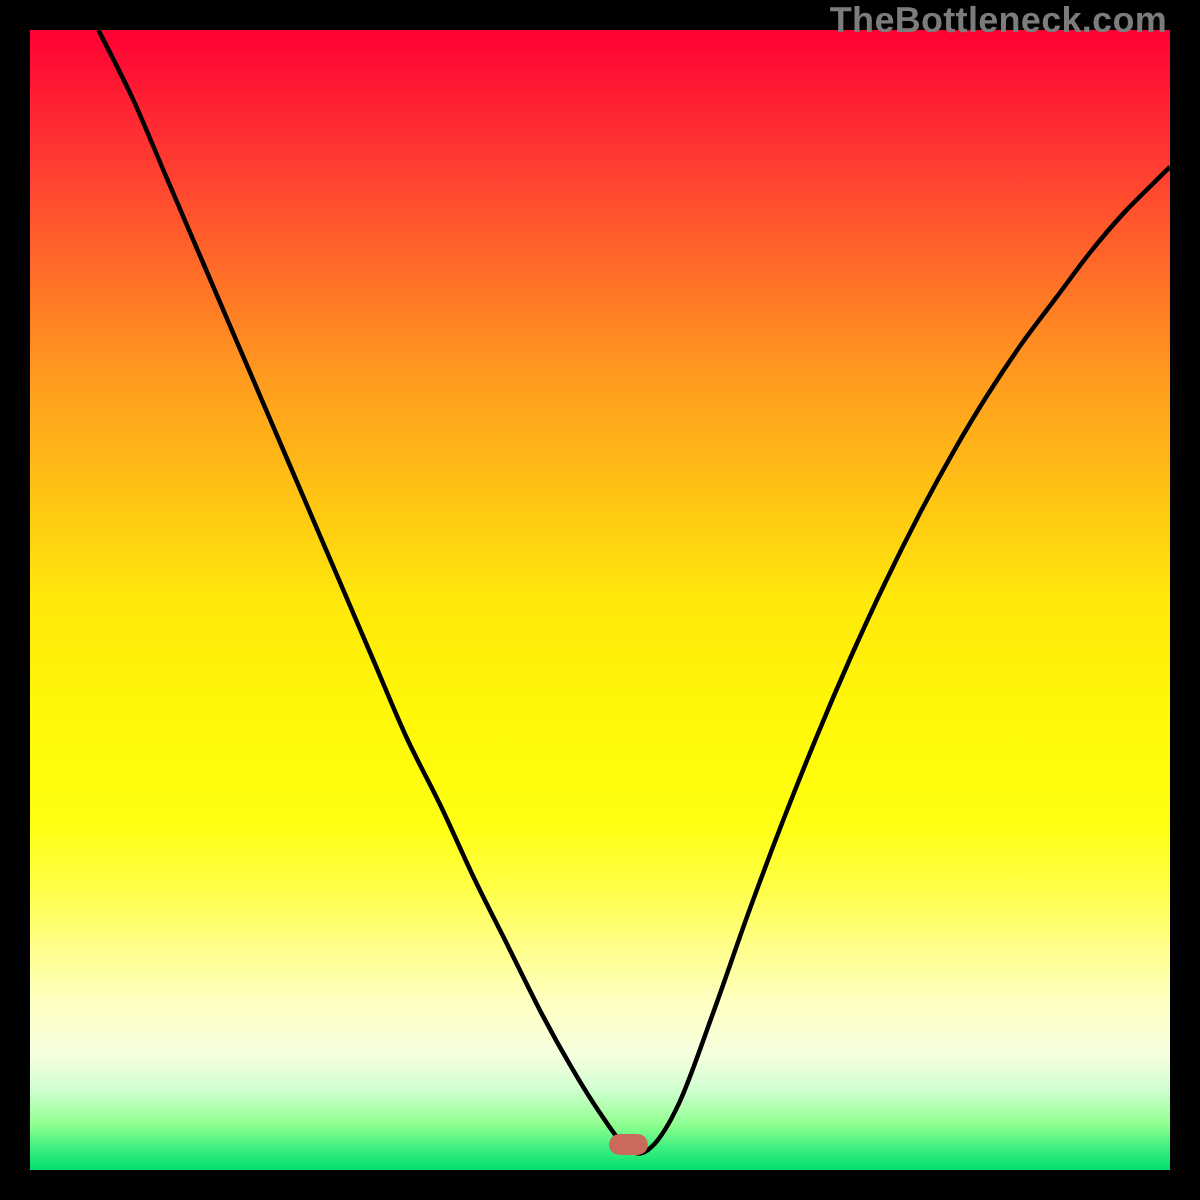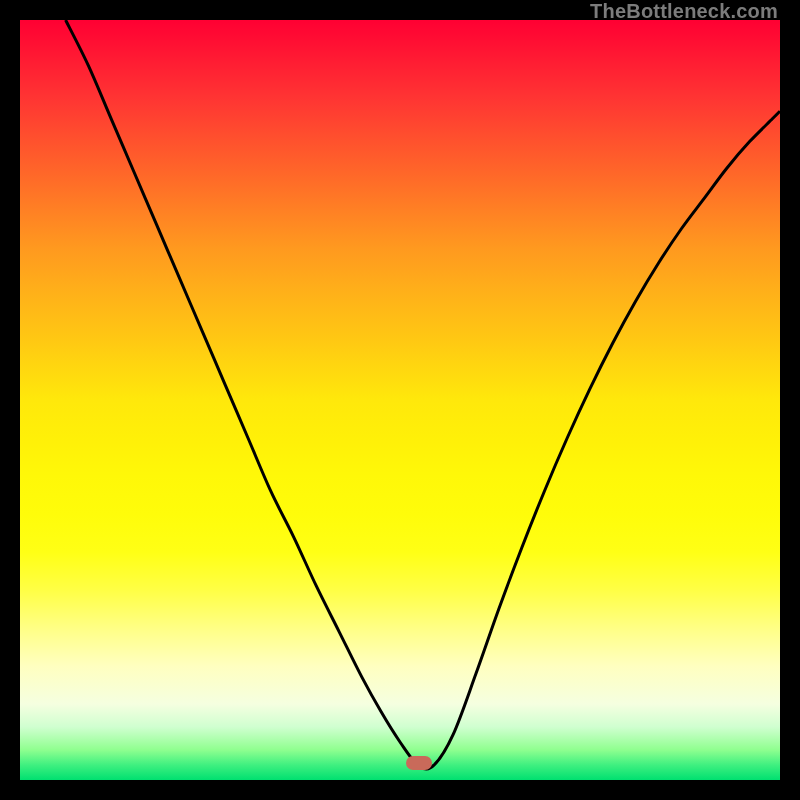--- a/index.html
+++ b/index.html
@@ -58,21 +58,21 @@
   .marker {
     position: absolute;
     border-radius: 8px;
     background: #c96a5a;
   }
   .watermark {
     position: absolute;
     top: 0px;
     right: 22px;
     font-family: Arial, Helvetica, sans-serif;
-    font-size: 20px;
+    font-size: 24px;
     font-weight: 600;
     color: #7c7c7c;
     letter-spacing: 0.2px;
     user-select: none;
   }
 </style>
 </head>
 <body>
 
 <div class="frame">

